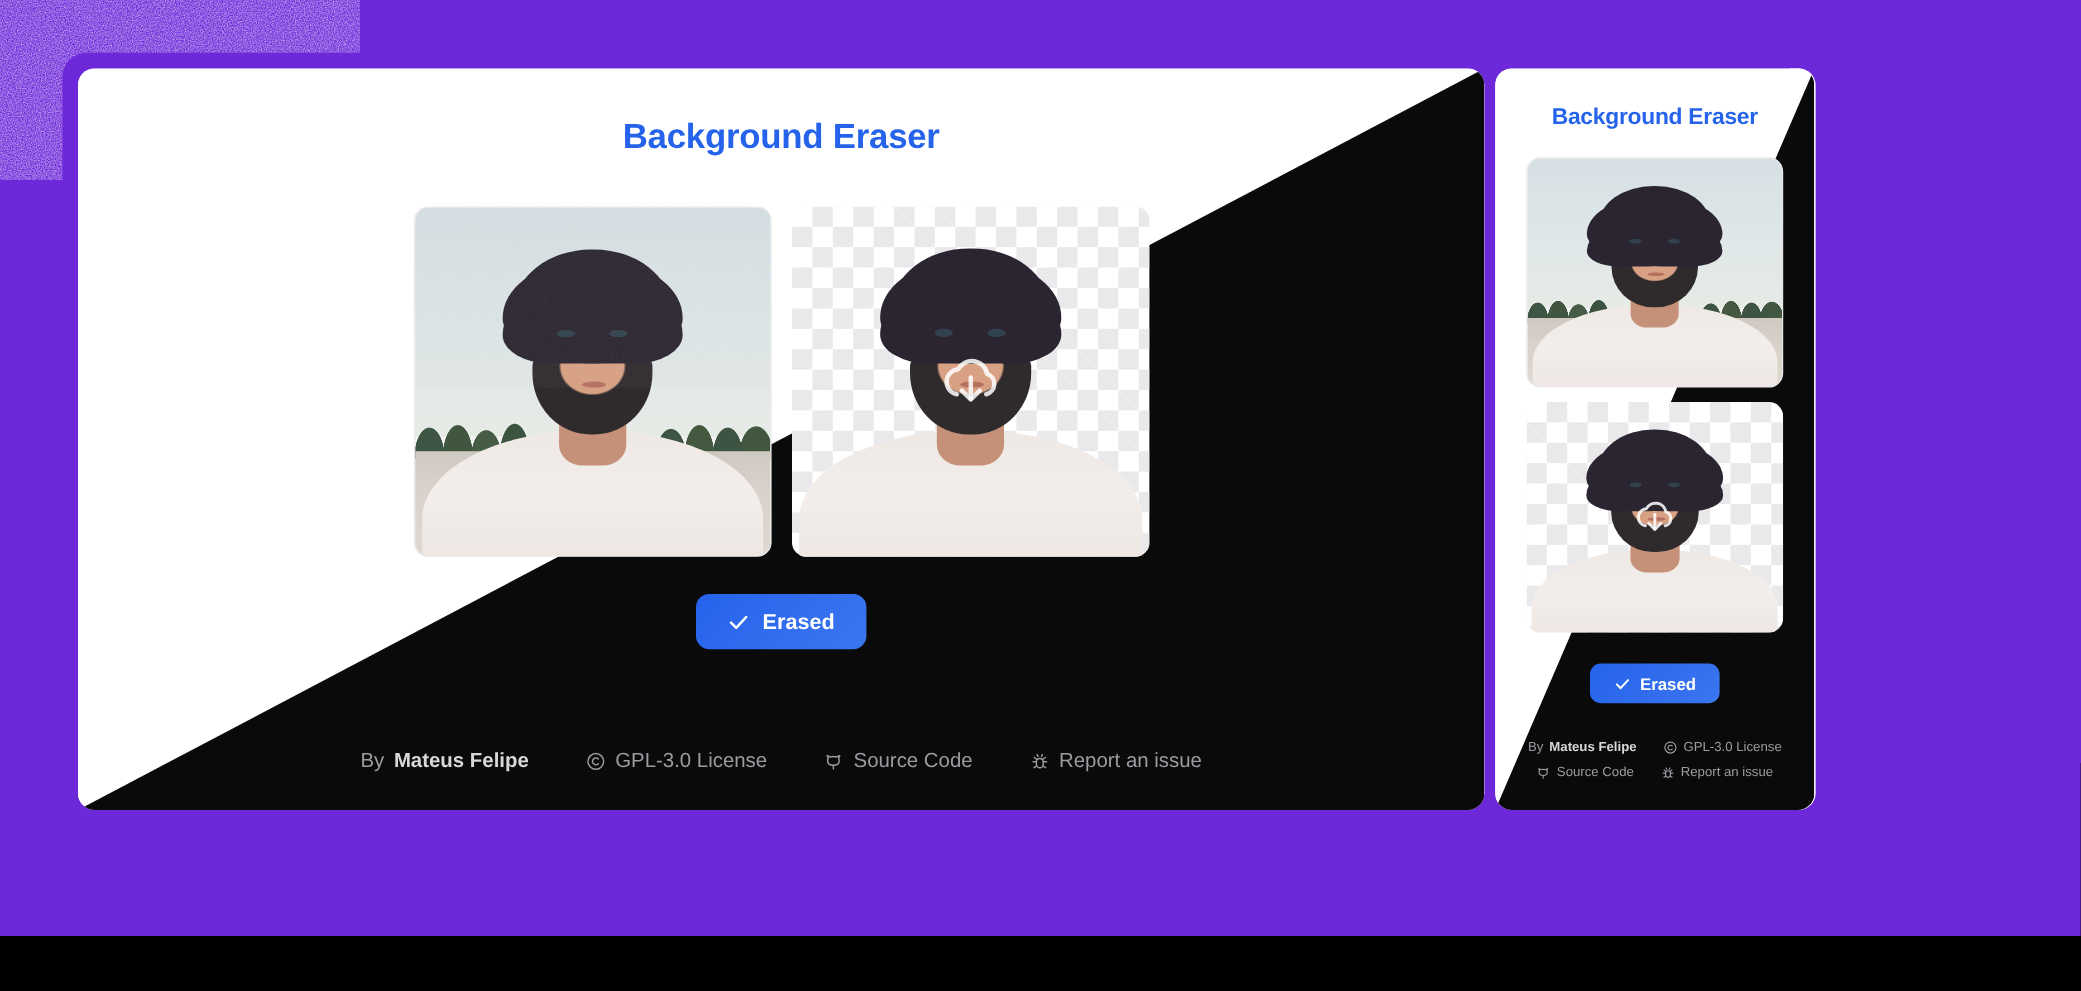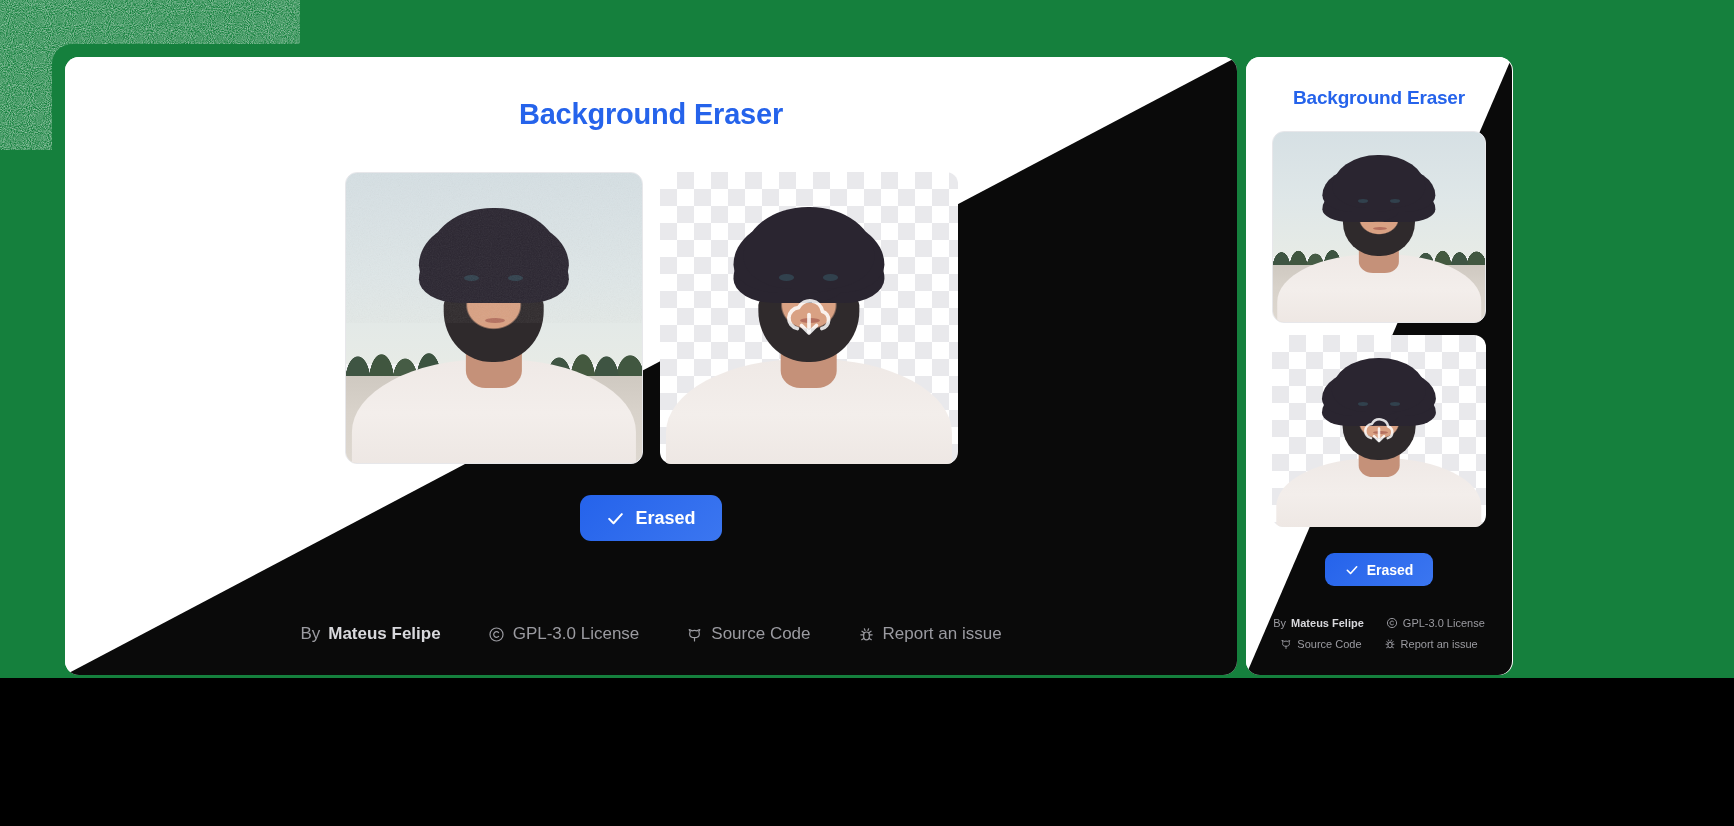--- a/index.html
+++ b/index.html
@@ -9,22 +9,22 @@
     width: 1734px;
     height: 826px;
     overflow: hidden;
     background: #000;
     font-family: "Liberation Sans", sans-serif;
   }
 
   #stage {
     position: relative;
     width: 1734px;
-    height: 678px;
-    background: #15803d;
+    height: 780px;
+    background: #6d28d9;
   }
 
   
   .grain {
     position: absolute;
     inset: 0;
     pointer-events: none;
     z-index: 40;
   }
 

